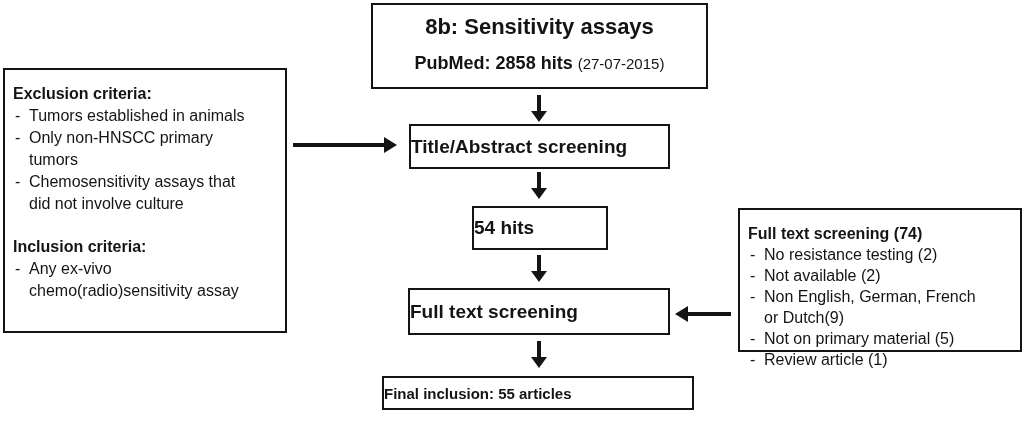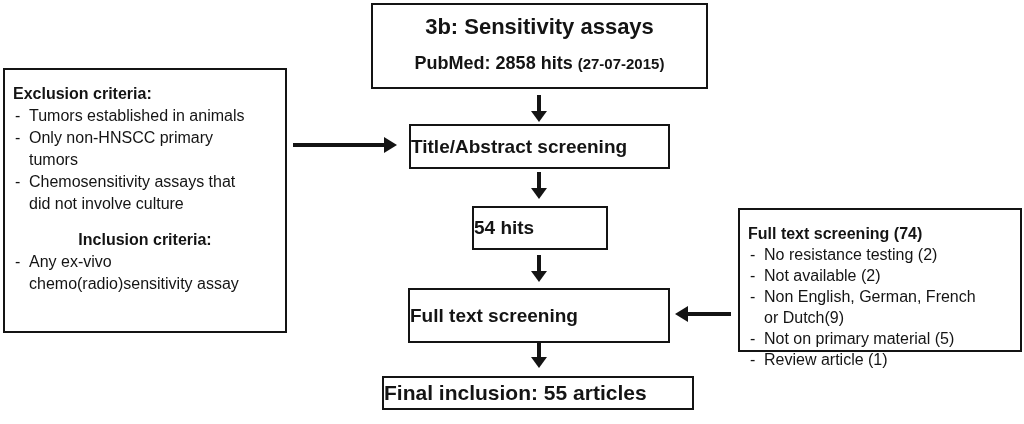--- a/index.html
+++ b/index.html
@@ -19,36 +19,36 @@
     box-sizing: border-box;
   }
   
   .top-box {
     left: 371px; top: 3px; width: 337px; height: 86px;
     display: flex; flex-direction: column; align-items: center;
     padding-top: 9px;
   }
   .top-title { font-size: 22px; font-weight: bold; line-height: 26px; }
   .top-sub   { margin-top: 13px; font-size: 18px; font-weight: bold; white-space: nowrap; }
-  .top-sub .date { font-size: 15px; font-weight: bold; }
+  .top-sub .date { font-size: 15px; font-weight: normal; }
   
   .flow-box {
     display: flex; align-items: center; 
     font-weight: bold; font-size: 19px; text-align: center;
   }
   .fb-title-abstract { left: 409px; top: 124px; width: 261px; height: 45px; }
   .fb-74-hits        { left: 472px; top: 206px; width: 136px; height: 44px; }
-  .fb-full-text      { left: 408px; top: 288px; width: 262px; height: 55px; }
-  .fb-final          { left: 382px; top: 376px; width: 312px; height: 34px; font-size: 21px; }
+  .fb-full-text      { left: 408px; top: 288px; width: 262px; height: 47px; }
+  .fb-final          { left: 382px; top: 376px; width: 312px; height: 34px; font-size: 15px; }
   
   .side-box { font-size: 16px; line-height: 22px; padding: 13px 8px; }
   .left-box  { left: 3px;   top: 68px;  width: 284px; height: 265px; }
   .right-box { left: 738px; top: 208px; width: 284px; height: 144px; line-height: 21px; }
   .side-heading { font-weight: bold; }
-  .heading-gap { margin-top: 14px; text-align: center; }
+  .heading-gap { margin-top: 21px; }
   .li { display: flex; }
   .dash { width: 14px; flex: 0 0 14px; padding-left: 2px; }
   .li-text { max-width: 218px; }
   
   .v-arrow {
     position: absolute; width: 16px;
     display: flex; flex-direction: column; align-items: center;
   }
   .v-shaft { width: 4px; height: 16px; background: #141414; }
   .v-head  { width: 0; height: 0;
@@ -62,21 +62,21 @@
   .h-head-left { width: 0; height: 0;
     border-top: 8px solid transparent; border-bottom: 8px solid transparent;
     border-right: 13px solid #141414; }
 </style>
 </head>
 <body>
 
 <div class="canvas">
 
   <div class="box top-box">
-    <div class="top-title">3b: Sensitivity assays</div>
+    <div class="top-title">8b: Sensitivity assays</div>
     <div class="top-sub">
       <span>PubMed: 2858 hits</span>
       <span class="date">(27-07-2015)</span>
     </div>
   </div>
 
   <div class="v-arrow" style="left:531px; top:95px;">
     <div class="v-shaft"></div>
     <div class="v-head"></div>
   </div>

